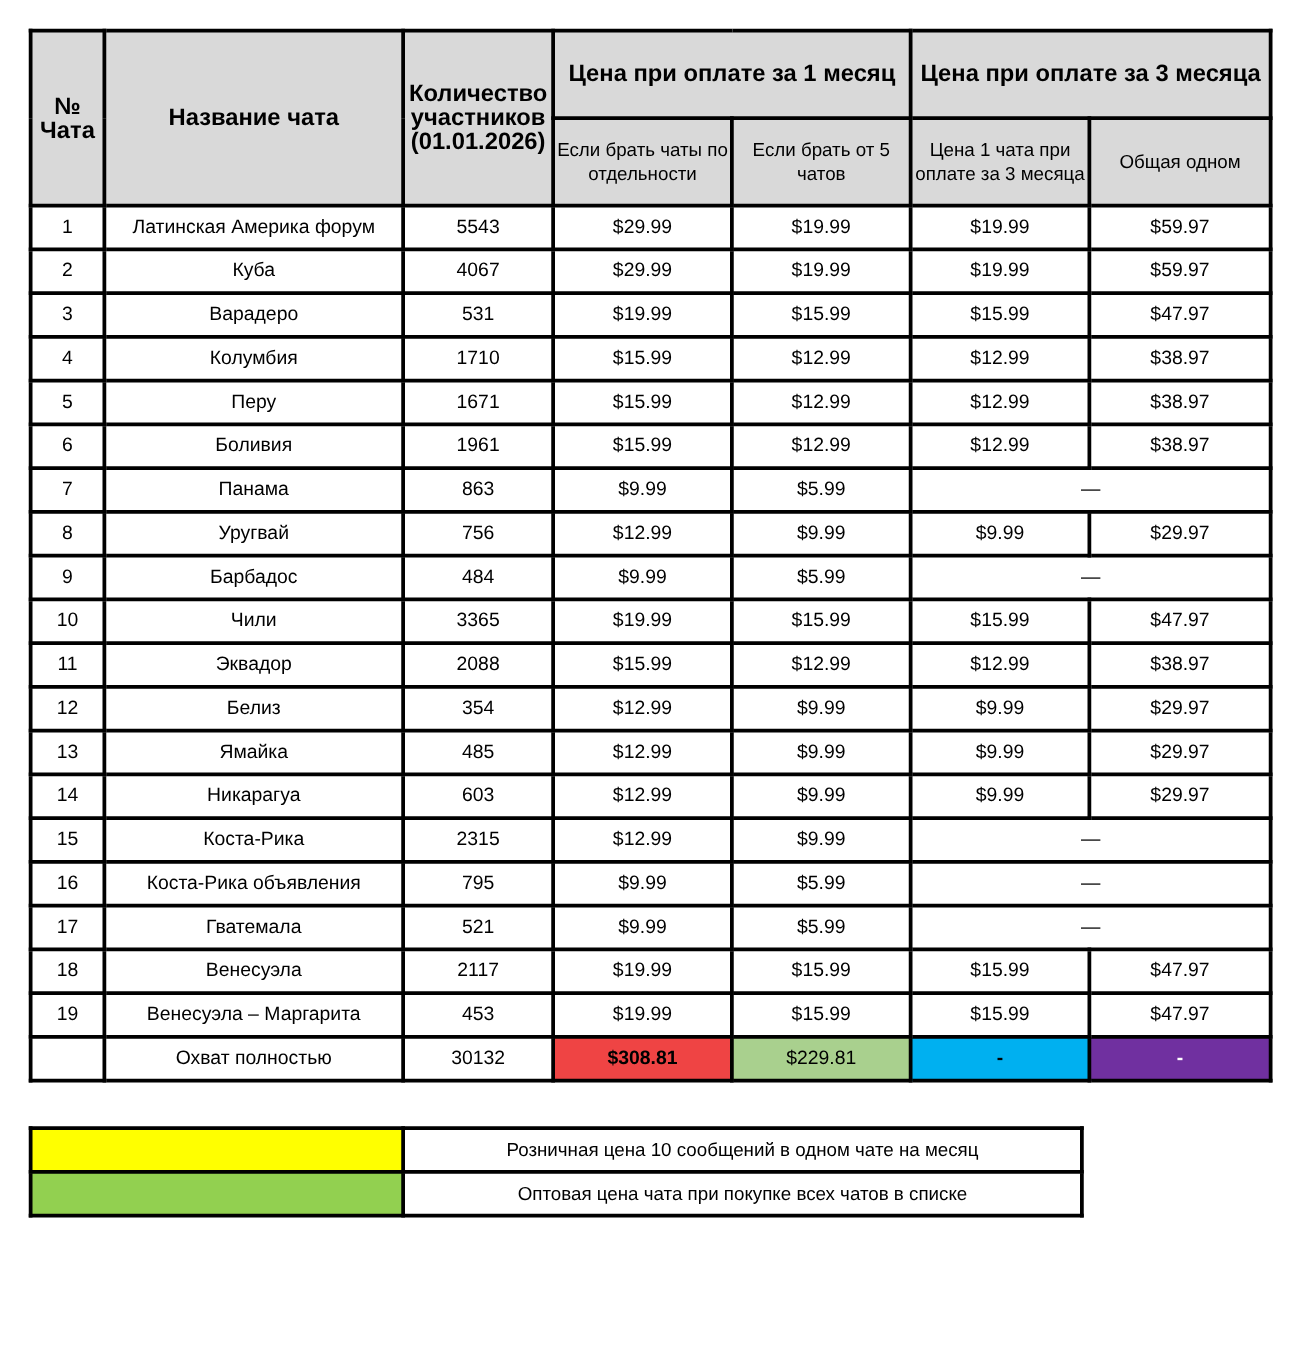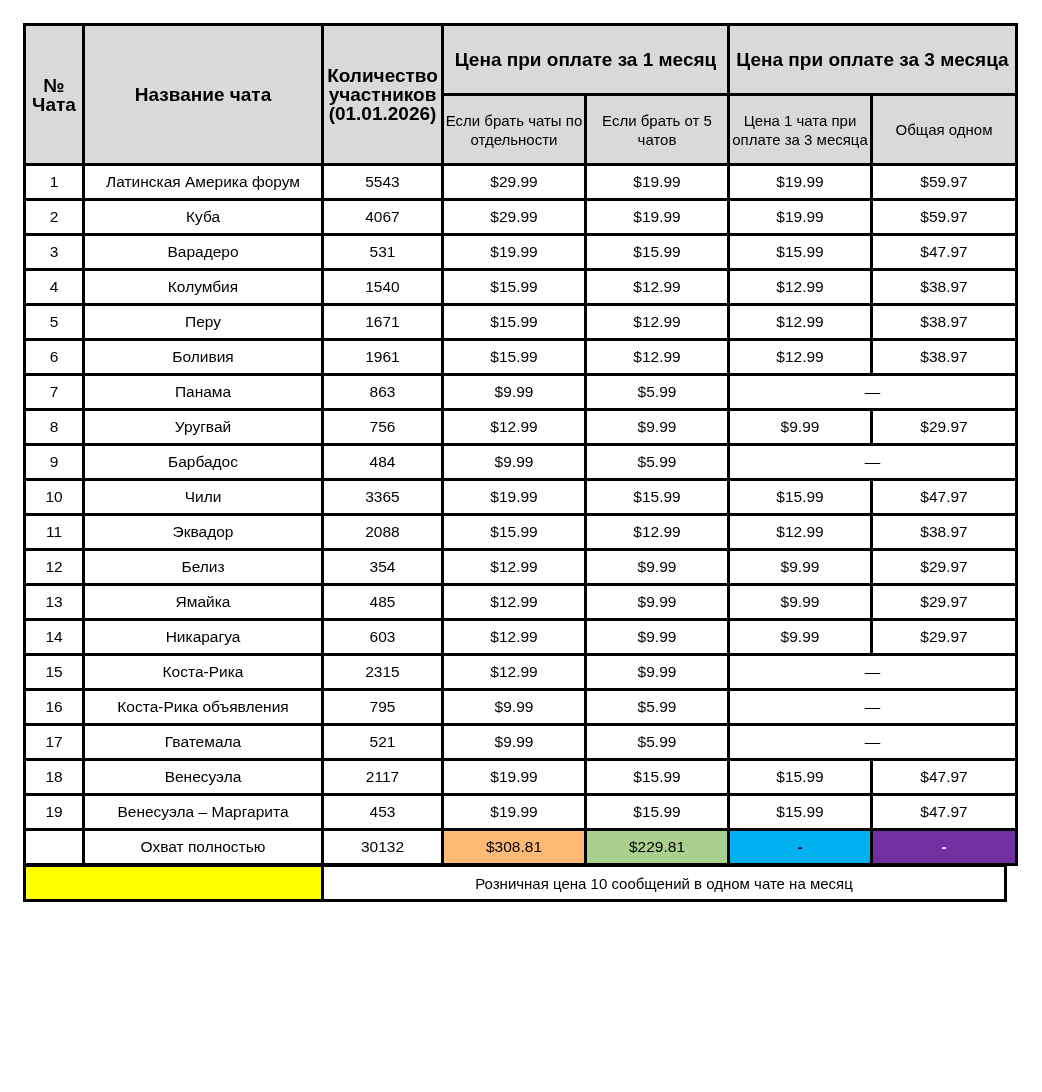--- a/index.html
+++ b/index.html
@@ -6,25 +6,25 @@
   body { width: 1042px; height: 1092px; position: relative; font-family: "Liberation Sans", "DejaVu Sans", sans-serif; color: #000; }
   table { border-collapse: collapse; position: absolute; }
   td, th { border: 3px solid #000; text-align: center; vertical-align: middle; padding: 0; }
   #price-table { left: 23px; top: 23px; width: 992px; table-layout: fixed; }
   #price-table th { background: #d9d9d9; font-size: 19px; font-weight: bold; line-height: 19px; }
   #price-table th.sub { font-weight: normal; font-size: 15px; line-height: 19px; }
   #price-table td { height: 32px; font-size: 15.5px; }
   #price-table tr.head1 th { height: 67px; }
   #price-table tr.head2 th { height: 67px; }
   #price-table tr.total td { height: 32px; }
-  .yellow { background: #fdba74; font-weight: normal; }
+  .yellow { background: #ef4444; font-weight: bold; }
   .green { background: #a9d08e; font-weight: normal; }
   .blue { background: #00b0f0; font-weight: bold; }
   .purple { background: #7030a0; color: #fff; font-weight: bold; }
-  #legend-table { left: 23px; top: 864px; width: 984px; table-layout: fixed; }
+  #legend-table { left: 23px; top: 901px; width: 844px; table-layout: fixed; }
   #legend-table td { height: 32px; font-size: 15px; }
 </style>
 </head>
 <body>
 
 <table id="price-table">
   <colgroup>
     <col style="width:59px">
       <col style="width:239px">
       <col style="width:120px">
@@ -72,21 +72,21 @@
         <td>Варадеро</td>
         <td>531</td>
         <td>$19.99</td>
         <td>$15.99</td>
         <td>$15.99</td>
         <td>$47.97</td>
       </tr>
       <tr>
         <td>4</td>
         <td>Колумбия</td>
-        <td>1540</td>
+        <td>1710</td>
         <td>$15.99</td>
         <td>$12.99</td>
         <td>$12.99</td>
         <td>$38.97</td>
       </tr>
       <tr>
         <td>5</td>
         <td>Перу</td>
         <td>1671</td>
         <td>$15.99</td>
@@ -232,14 +232,18 @@
 <table id="legend-table">
   <colgroup>
       <col style="width:298px">
       <col>
     </colgroup>
   <tbody id="legend-body">
       <tr>
         <td style="background: rgb(255, 255, 0);"></td>
         <td>Розничная цена 10 сообщений в одном чате на месяц</td>
       </tr>
+      <tr>
+        <td style="background: rgb(146, 208, 80);"></td>
+        <td>Оптовая цена чата при покупке всех чатов в списке</td>
+      </tr>
     </tbody>
 </table>
 
 </body></html>

